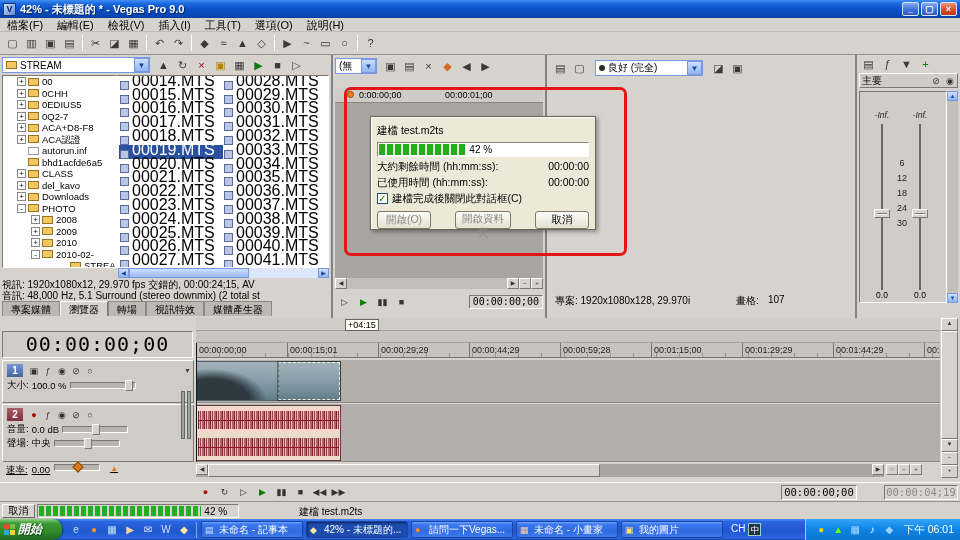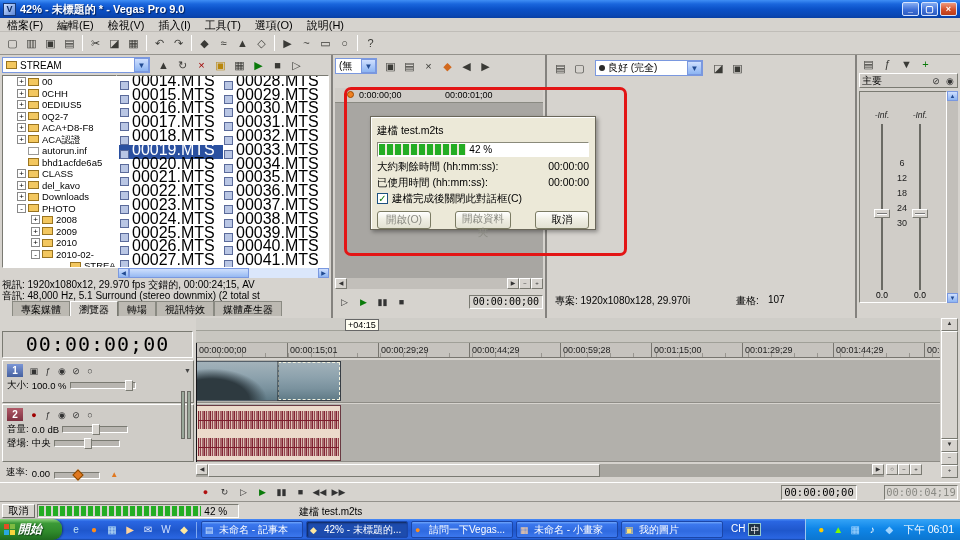--- a/index.html
+++ b/index.html
@@ -52,21 +52,21 @@
   .tree-row:nth-child(7) .tree-ico { background:#fff; border-color:#999; }
   .files { flex:1; height:100%; background:#fff; overflow:hidden; display:flex; padding-left:2px; border:1px solid; border-color:#7a7a72 #fff #fff #7a7a72; border-left:none; }
   .fcol { width:104px; flex:0 0 104px; overflow:hidden; }
   .file-row { display:flex; align-items:flex-end; height:13.8px; font-size:16px; white-space:nowrap; }
   .file-ico { width:9px; height:9px; background:#b9c6e4; border:1px solid #5a6a9a; margin:0 3px 0 1px; flex:0 0 9px; }
   .file-row.selected { background:#2a50a0; color:#fff; }
   .exp-hscroll { position:absolute; left:118px; top:213px; width:211px; height:10px; display:flex; background:#dbe7fb; }
   .xsb { width:11px; height:10px; background:linear-gradient(180deg,#cfdffe,#8cb4f2); border:1px solid #7a98df; color:#214a92; font-size:6px; line-height:8px; text-align:center; }
   .xs-thumb { width:120px; height:10px; background:linear-gradient(180deg,#cfe0fd,#96b9f2); border:1px solid #7a98df; }
   .exp-info { position:absolute; left:2px; top:224px; width:327px; height:22px; font-size:10px; line-height:11px; white-space:nowrap; overflow:hidden; }
-  .exp-tabs { position:absolute; left:0; top:246px; width:100%; height:16px; display:flex; padding-left:12px; }
+  .exp-tabs { position:absolute; left:0; top:246px; width:100%; height:16px; display:flex; padding-left:2px; }
   .etab { padding:0 8px; height:15px; line-height:15px; font-size:10px; background:#bcb9b2; border:1px solid #8a8a82; border-bottom:none; white-space:nowrap; }
   .etab:nth-child(2) { background:#d6d3ce; border-color:#fff #7a7a72 transparent #fff; }
 
   
   .trim-toolbar { position:absolute; left:0; top:0; width:100%; height:22px; display:flex; align-items:center; padding:1px 2px; }
   .combo.small { width:42px; }
   .trim-ruler { position:absolute; left:2px; top:33px; width:208px; height:15px; background:#cfccc7; border-bottom:1px solid #8a8a82; font-size:9px; }
   .trim-marker { position:absolute; left:12px; top:3px; width:7px; height:7px; border-radius:50%; background:#f08020; border:1px solid #a04a00; }
   .trim-ruler .t1 { position:absolute; left:24px; top:2px; }
   .trim-ruler .t2 { position:absolute; left:110px; top:2px; }
@@ -151,21 +151,21 @@
     background:radial-gradient(ellipse 90px 52px at 10% 102%, #2e3a40 0 42%, transparent 62%),
                linear-gradient(180deg,#a3b2ba 0,#8da2ad 40%,#7a929e 70%,#5f7a86 100%); }
   .clip-video::after { content:""; position:absolute; left:81px; top:0; width:1px; height:100%; background:rgba(20,30,40,.45); }
   .sel-box { position:absolute; left:81px; top:0; width:62px; height:38px; border:1px dashed #f2f2e0; box-shadow:0 0 0 1px rgba(0,0,0,.35); }
   .clip-audio { position:absolute; left:0; top:1px; width:145px; height:56px; border:1px solid #6a3a42; background:#ecdacb; padding:1px; }
   .wave-lane { height:26px; margin-bottom:1px; background-color:#ecdacb;
     background-image:linear-gradient(180deg,#7c1c2c,#7c1c2c),
       repeating-linear-gradient(90deg, rgba(124,28,44,.95) 0 1px, rgba(124,28,44,.2) 1px 2px, rgba(124,28,44,.8) 2px 3px, rgba(124,28,44,.12) 3px 4px, rgba(124,28,44,.6) 4px 6px);
     background-size:100% 1px, 100% 18px; background-position:center, center; background-repeat:no-repeat, no-repeat; }
   .cursor-line { position:absolute; left:196px; top:25px; width:1px; height:119px; background:#15151a; z-index:4; }
-  .rate-row { position:absolute; left:2px; top:146px; width:192px; height:15px; display:flex; align-items:flex-end; font-size:9.5px; gap:4px; padding-left:4px; }
+  .rate-row { position:absolute; left:2px; top:146px; width:192px; height:15px; display:flex; align-items:flex-start; font-size:9.5px; gap:4px; padding-left:4px;text-decoration:underline; }
   .rate-track { width:46px; height:7px; background:#b8b5b0; border:1px solid; border-color:#7a7a72 #fff #fff #7a7a72; position:relative; }
   .rate-diamond { position:absolute; left:19px; top:-2px; width:8px; height:8px; background:#e07820; transform:rotate(45deg); border:1px solid #8a4a00; }
   .rate-marker { color:#e07820; font-size:8px; margin-left:6px; }
   .tl-hscroll { position:absolute; left:196px; top:146px; width:688px; height:13px; display:flex; background:#a8a6a0; }
   .tl-thumb { width:392px; height:13px; background:#d6d3ce; border:1px solid; border-color:#fff #7a7a72 #7a7a72 #fff; }
   .tl-spacer { flex:1; }
   .zoom-btns { position:absolute; left:886px; top:146px; display:flex; }
   .tl-vscroll { position:absolute; left:941px; top:0; width:17px; height:160px; background:#c2bfba; display:flex; flex-direction:column; }
   .tl-vthumb { flex:1; background:#d6d3ce; border:1px solid; border-color:#fff #7a7a72 #7a7a72 #fff; margin:0; }
   .gsb.w { width:17px; height:13px; }

